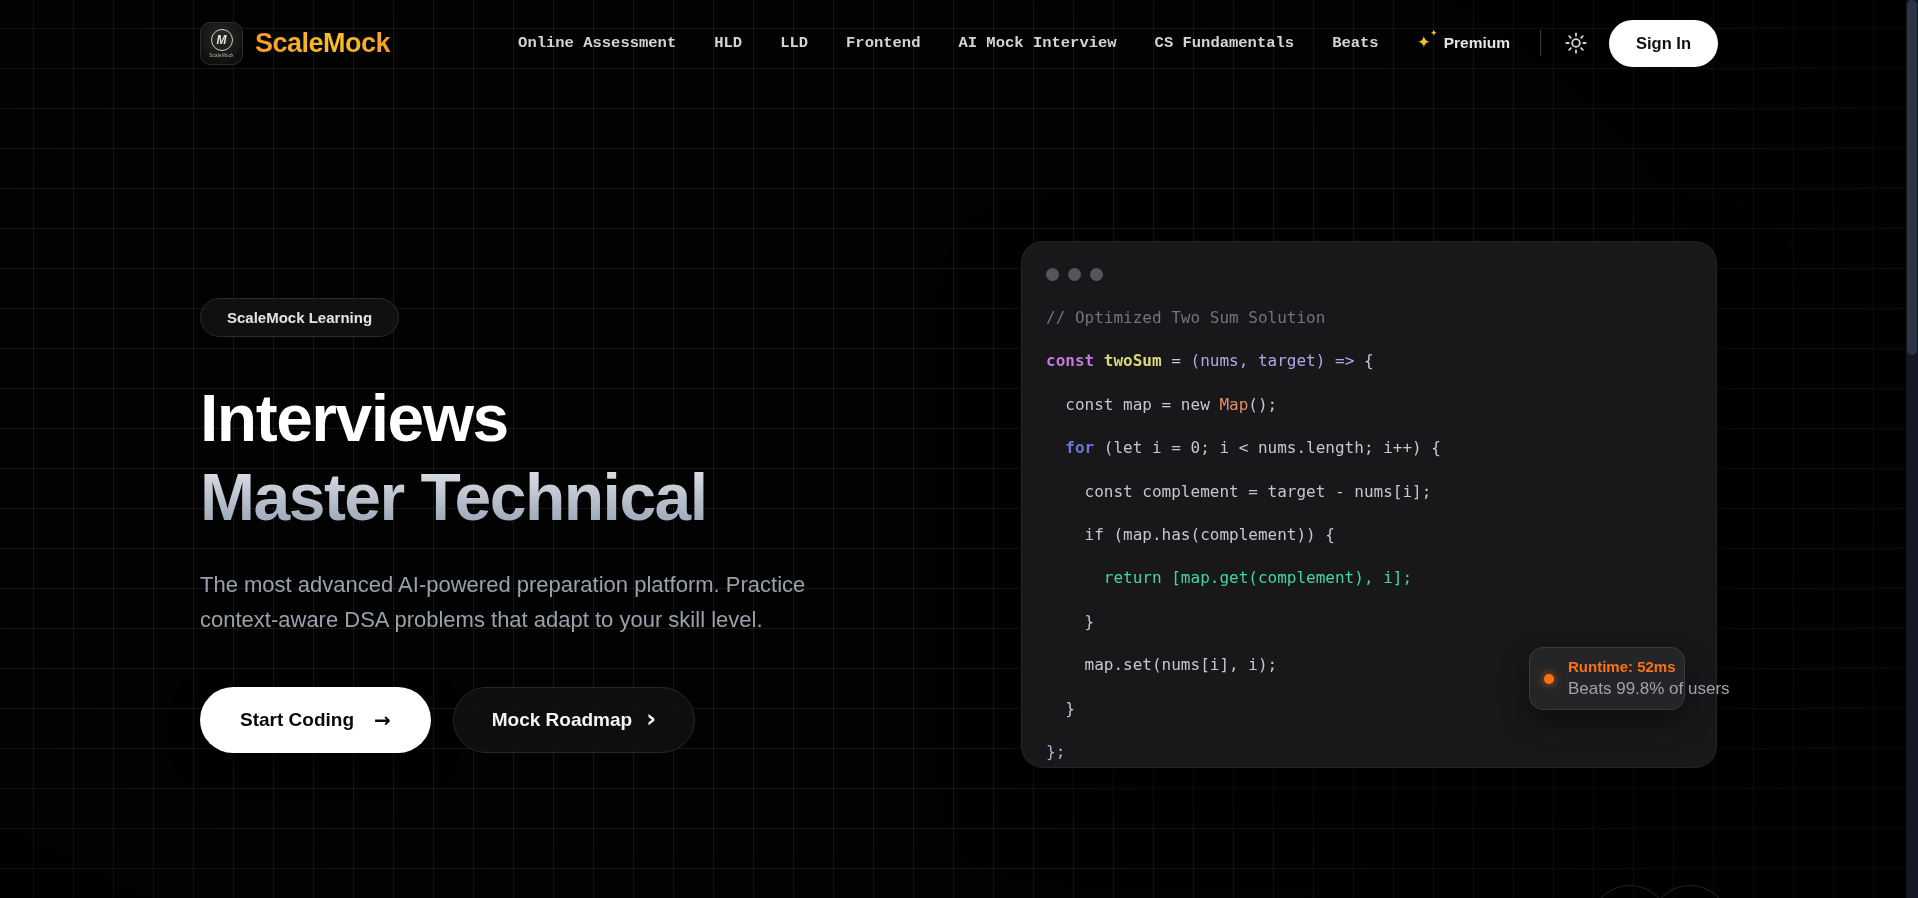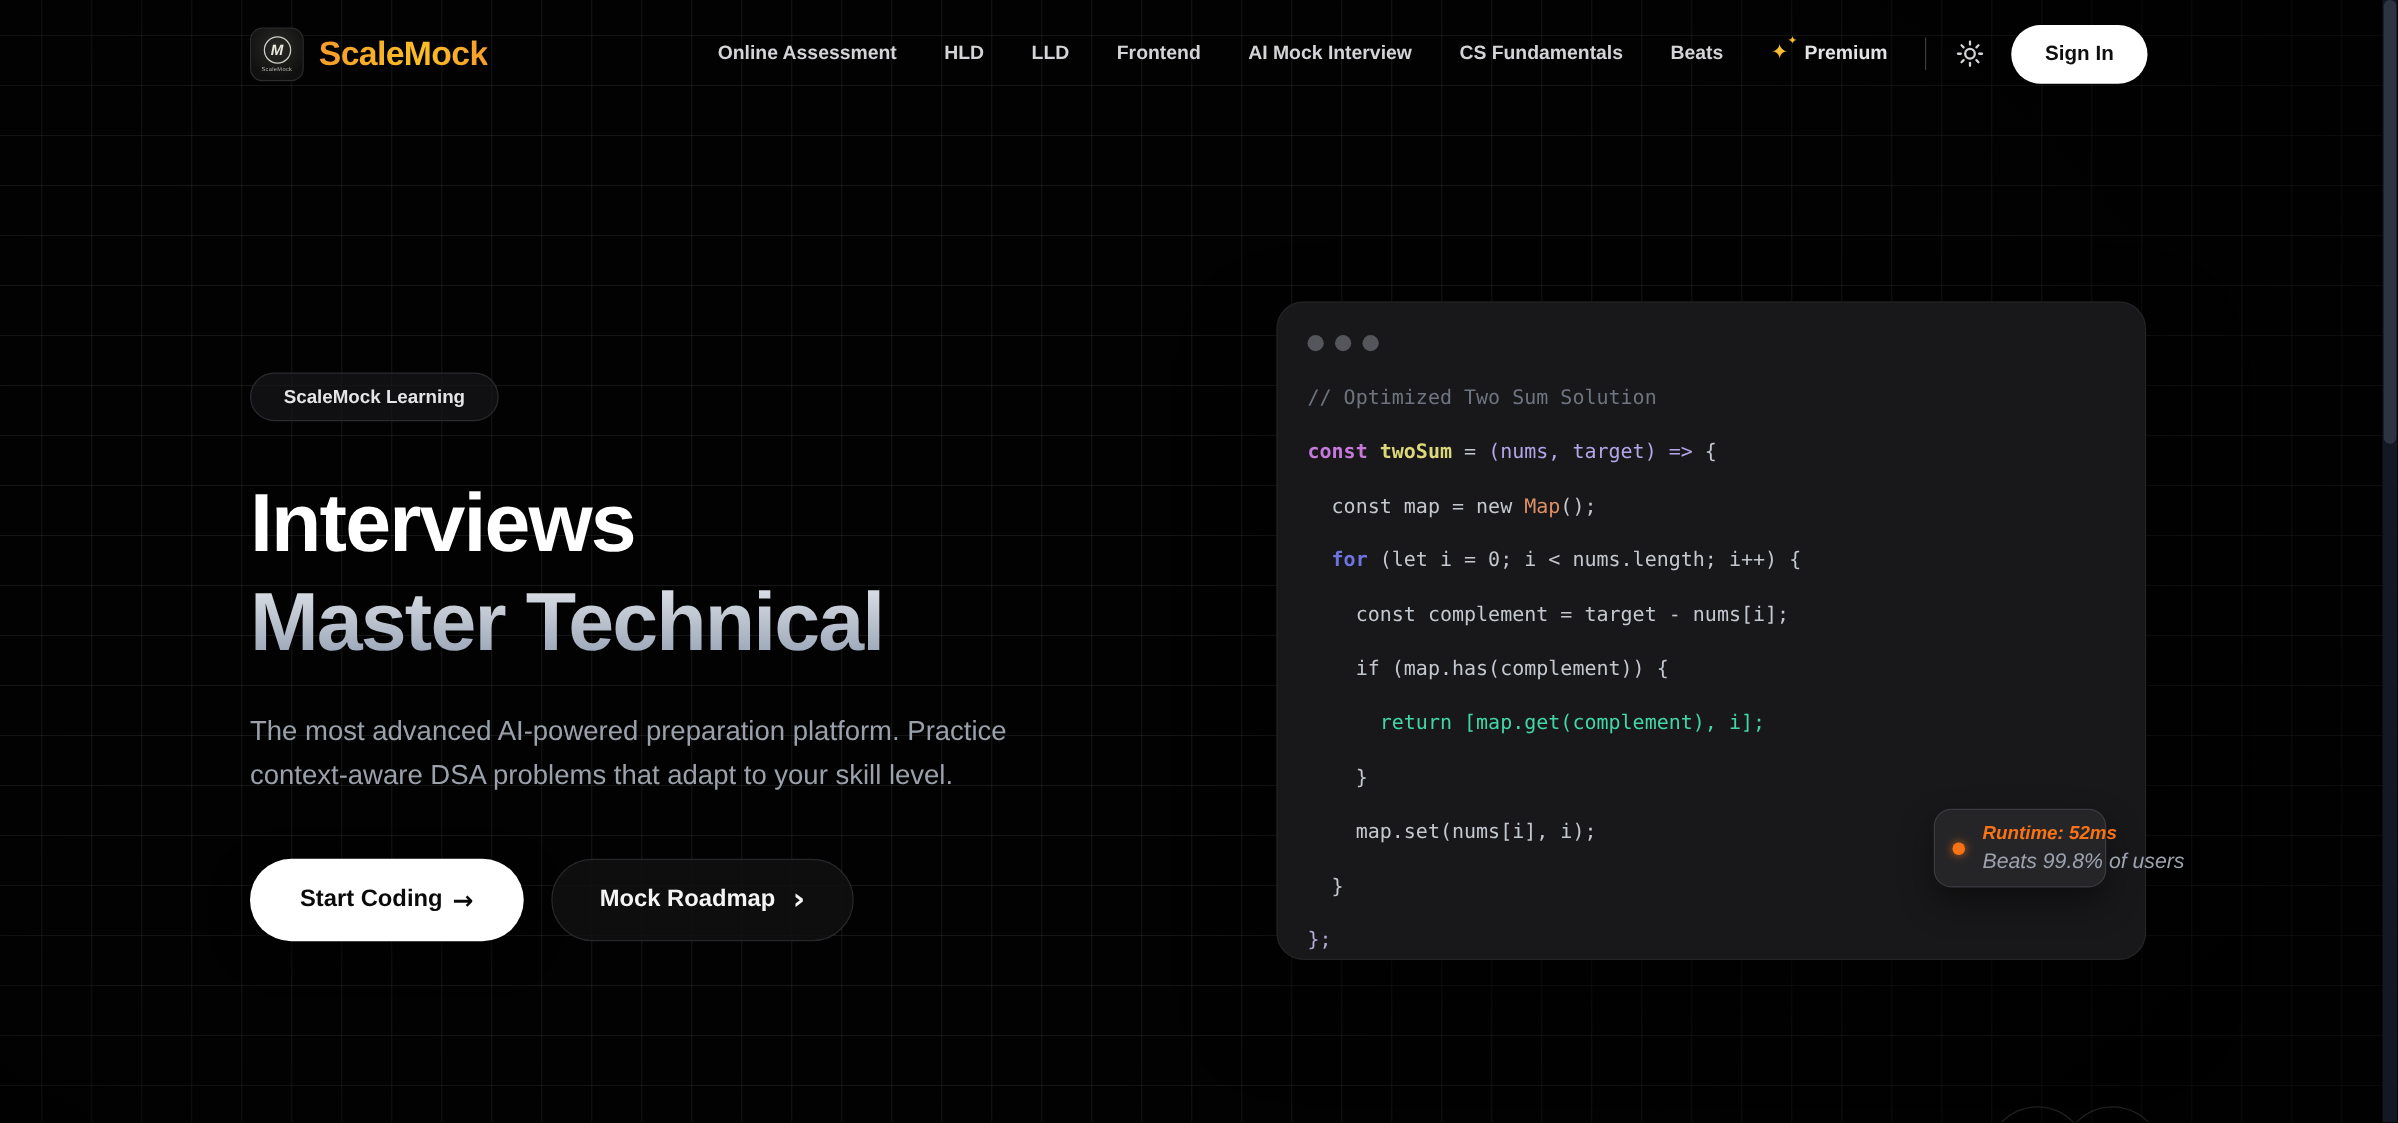--- a/index.html
+++ b/index.html
@@ -37,21 +37,21 @@
     display:flex; align-items:center; justify-content:center;
     font-size:12px; font-weight:700; color:#e8e8dd; font-style:italic;
   }
   .logo-micro { font-size:4.5px; color:#b9b9ad; margin-top:2px; letter-spacing:0.3px; }
   .brand-name {
     font-size:27px; font-weight:700; letter-spacing:-0.5px;
     background:linear-gradient(100deg,#f59b2b,#fbbf24 60%,#f59b2b);
     -webkit-background-clip:text; background-clip:text; color:transparent;
   }
   .nav-links { margin-left:auto; display:flex; align-items:center; gap:38px; }
-  .nav-link { font-size:15.5px; font-weight:600; color:#d4d4d8; cursor:pointer; white-space:nowrap; }
+  .nav-link { font-size:15.5px; font-weight:600; color:#d4d4d8; cursor:pointer; white-space:nowrap;font-family:Liberation Mono, monospace; }
   .nav-premium { display:flex; align-items:center; gap:7px; font-size:15.5px; font-weight:600; color:#e4e4e7; cursor:pointer; position:relative; }
   .sparkle-icon { position:relative; width:20px; height:20px; }
   .sparkle-big {
     position:absolute; left:0; top:1px; font-size:17px; line-height:17px;
     font-family:"DejaVu Sans", sans-serif;
     background:linear-gradient(180deg,#fcd34d,#f59e0b);
     -webkit-background-clip:text; background-clip:text; color:transparent;
   }
   .sparkle-small {
     position:absolute; right:-1px; top:-4px; font-size:9px; line-height:9px;
@@ -78,21 +78,21 @@
     background:linear-gradient(180deg,#ffffff 38%,#8c99ad 100%);
     -webkit-background-clip:text; background-clip:text; color:transparent;
   }
   .hero-title span { display:block; }
   .hero-desc {
     margin-top:30px; max-width:642px;
     font-size:22px; line-height:35px; color:#9aa1ab; font-weight:400;
   }
   .hero-actions { margin-top:50px; display:flex; align-items:center; gap:22px; }
   .btn-start {
-    display:flex; align-items:center; gap:8px;
+    display:flex; align-items:center; gap:20px;
     background:#ffffff; color:#0a0a0a; border:none; border-radius:999px;
     padding:21px 40px; font-size:19px; font-weight:700;
     font-family:"Liberation Sans", sans-serif; cursor:pointer;
     box-shadow:0 10px 30px rgba(0,0,0,0.6);
   }
   .btn-start .arrow { font-family:"DejaVu Sans", sans-serif; font-size:20px; font-weight:700; }
   .btn-roadmap {
     display:flex; align-items:center; gap:14px;
     background:rgba(16,16,18,0.85); color:#f4f4f5;
     border:1px solid #27272c; border-radius:999px;
@@ -108,25 +108,24 @@
     box-shadow:0 35px 70px rgba(0,0,0,0.55);
   }
   .window-dots { display:flex; gap:9px; }
   .window-dot { width:13px; height:13px; border-radius:50%; background:#55555c; }
   .code-block {
     margin-top:15px; font-family:"DejaVu Sans Mono","Liberation Mono",monospace;
     font-size:16px; line-height:43.4px; white-space:pre;
   }
   .code-line { height:43.4px; }
   .runtime-card {
-    position:absolute; right:31px; top:405px; width:138px; height:63px;
+    position:absolute; right:31px; top:405px; width:156px; height:63px;
     background:#252528; border:1px solid #3a3a40; border-radius:14px;
     padding:10px 10px 10px 38px;
     box-shadow:0 12px 28px rgba(0,0,0,0.45);
-    font-style:italic;
   }
   .runtime-dot {
     position:absolute; left:14px; top:26px; width:10px; height:10px; border-radius:50%;
     background:#f97316; box-shadow:0 0 8px rgba(249,115,22,0.8);
   }
   .runtime-title { font-size:15px; font-weight:700; color:#f97316; white-space:nowrap; }
   .runtime-sub { font-size:17px; color:#9ca3af; margin-top:4px; white-space:nowrap; }
   
   .decor-circle {
     position:absolute; width:80px; height:80px; border-radius:50%;

